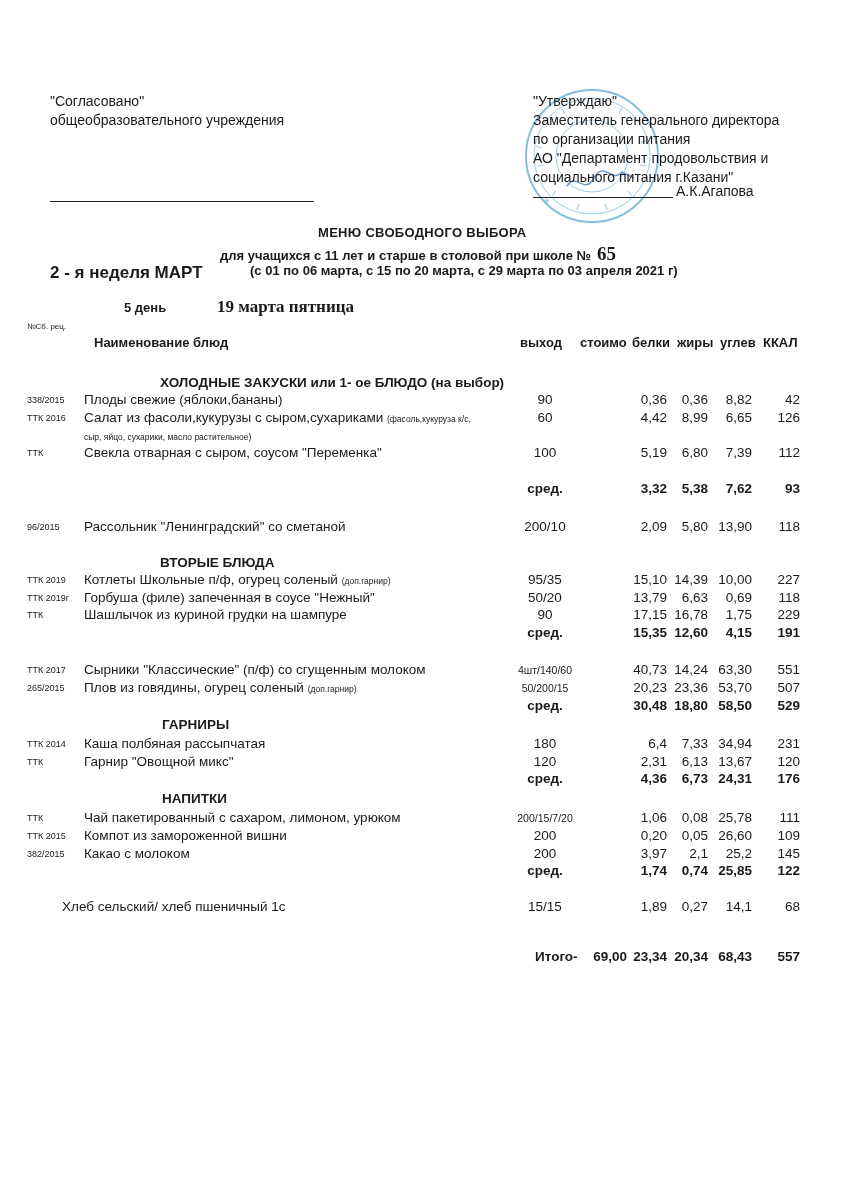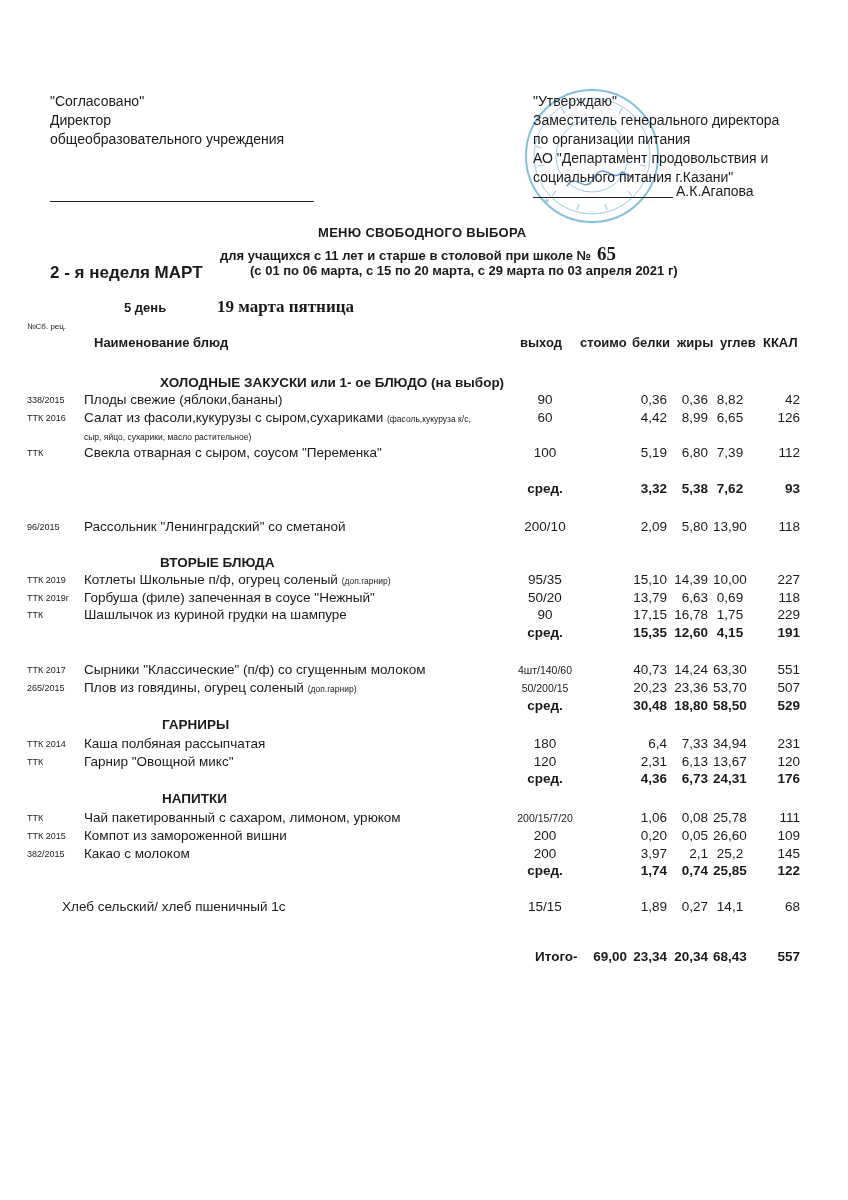--- a/index.html
+++ b/index.html
@@ -25,31 +25,30 @@
     .row { position: absolute; left: 0; width: 848px; height: 17px; font-size: 13.5px; }
     .row > span { position: absolute; top: 0; white-space: nowrap; }
     .code { left: 27px; font-size: 9px; top: 3px !important; }
     .name { left: 84px; }
     .small { font-size: 8.5px; margin-top: 43px; }
     .yield { left: 500px; width: 90px; text-align: center; }
     .yield.sm { font-size: 10.5px; top: 2px !important; }
     .cost { left: 572px; width: 55px; text-align: right; }
     .b { left: 628px; width: 39px; text-align: right; }
     .f { left: 668px; width: 40px; text-align: right; }
-    .c { left: 708px; width: 44px; text-align: center; }
+    .c { left: 708px; width: 44px; text-align: right; }
     .k { left: 760px; width: 40px; text-align: right; }
     .bold > span { font-weight: bold; }
     .ingr { left: 84px; font-size: 8.5px; }
   </style>
 </head>
 <body>
 
 <div class="abs hdr-left">
   <div>"Согласовано"</div>
-  <div>Директор</div>
   <div>общеобразовательного учреждения</div>
 </div>
 <div class="abs sig-line-left"></div>
 
 <svg class="abs stamp" viewBox="0 0 140 140">
   <circle cx="70" cy="70" r="66" fill="none" stroke="#5aa9d6" stroke-width="2" opacity="0.75"></circle>
   <circle cx="70" cy="70" r="58" fill="none" stroke="#5aa9d6" stroke-width="1" opacity="0.6"></circle>
   <circle cx="70" cy="70" r="36" fill="none" stroke="#5aa9d6" stroke-width="1" opacity="0.6"></circle>
   <g stroke="#5aa9d6" stroke-width="1.2" opacity="0.55">
     <line x1="14" y1="60" x2="20" y2="62"></line>

